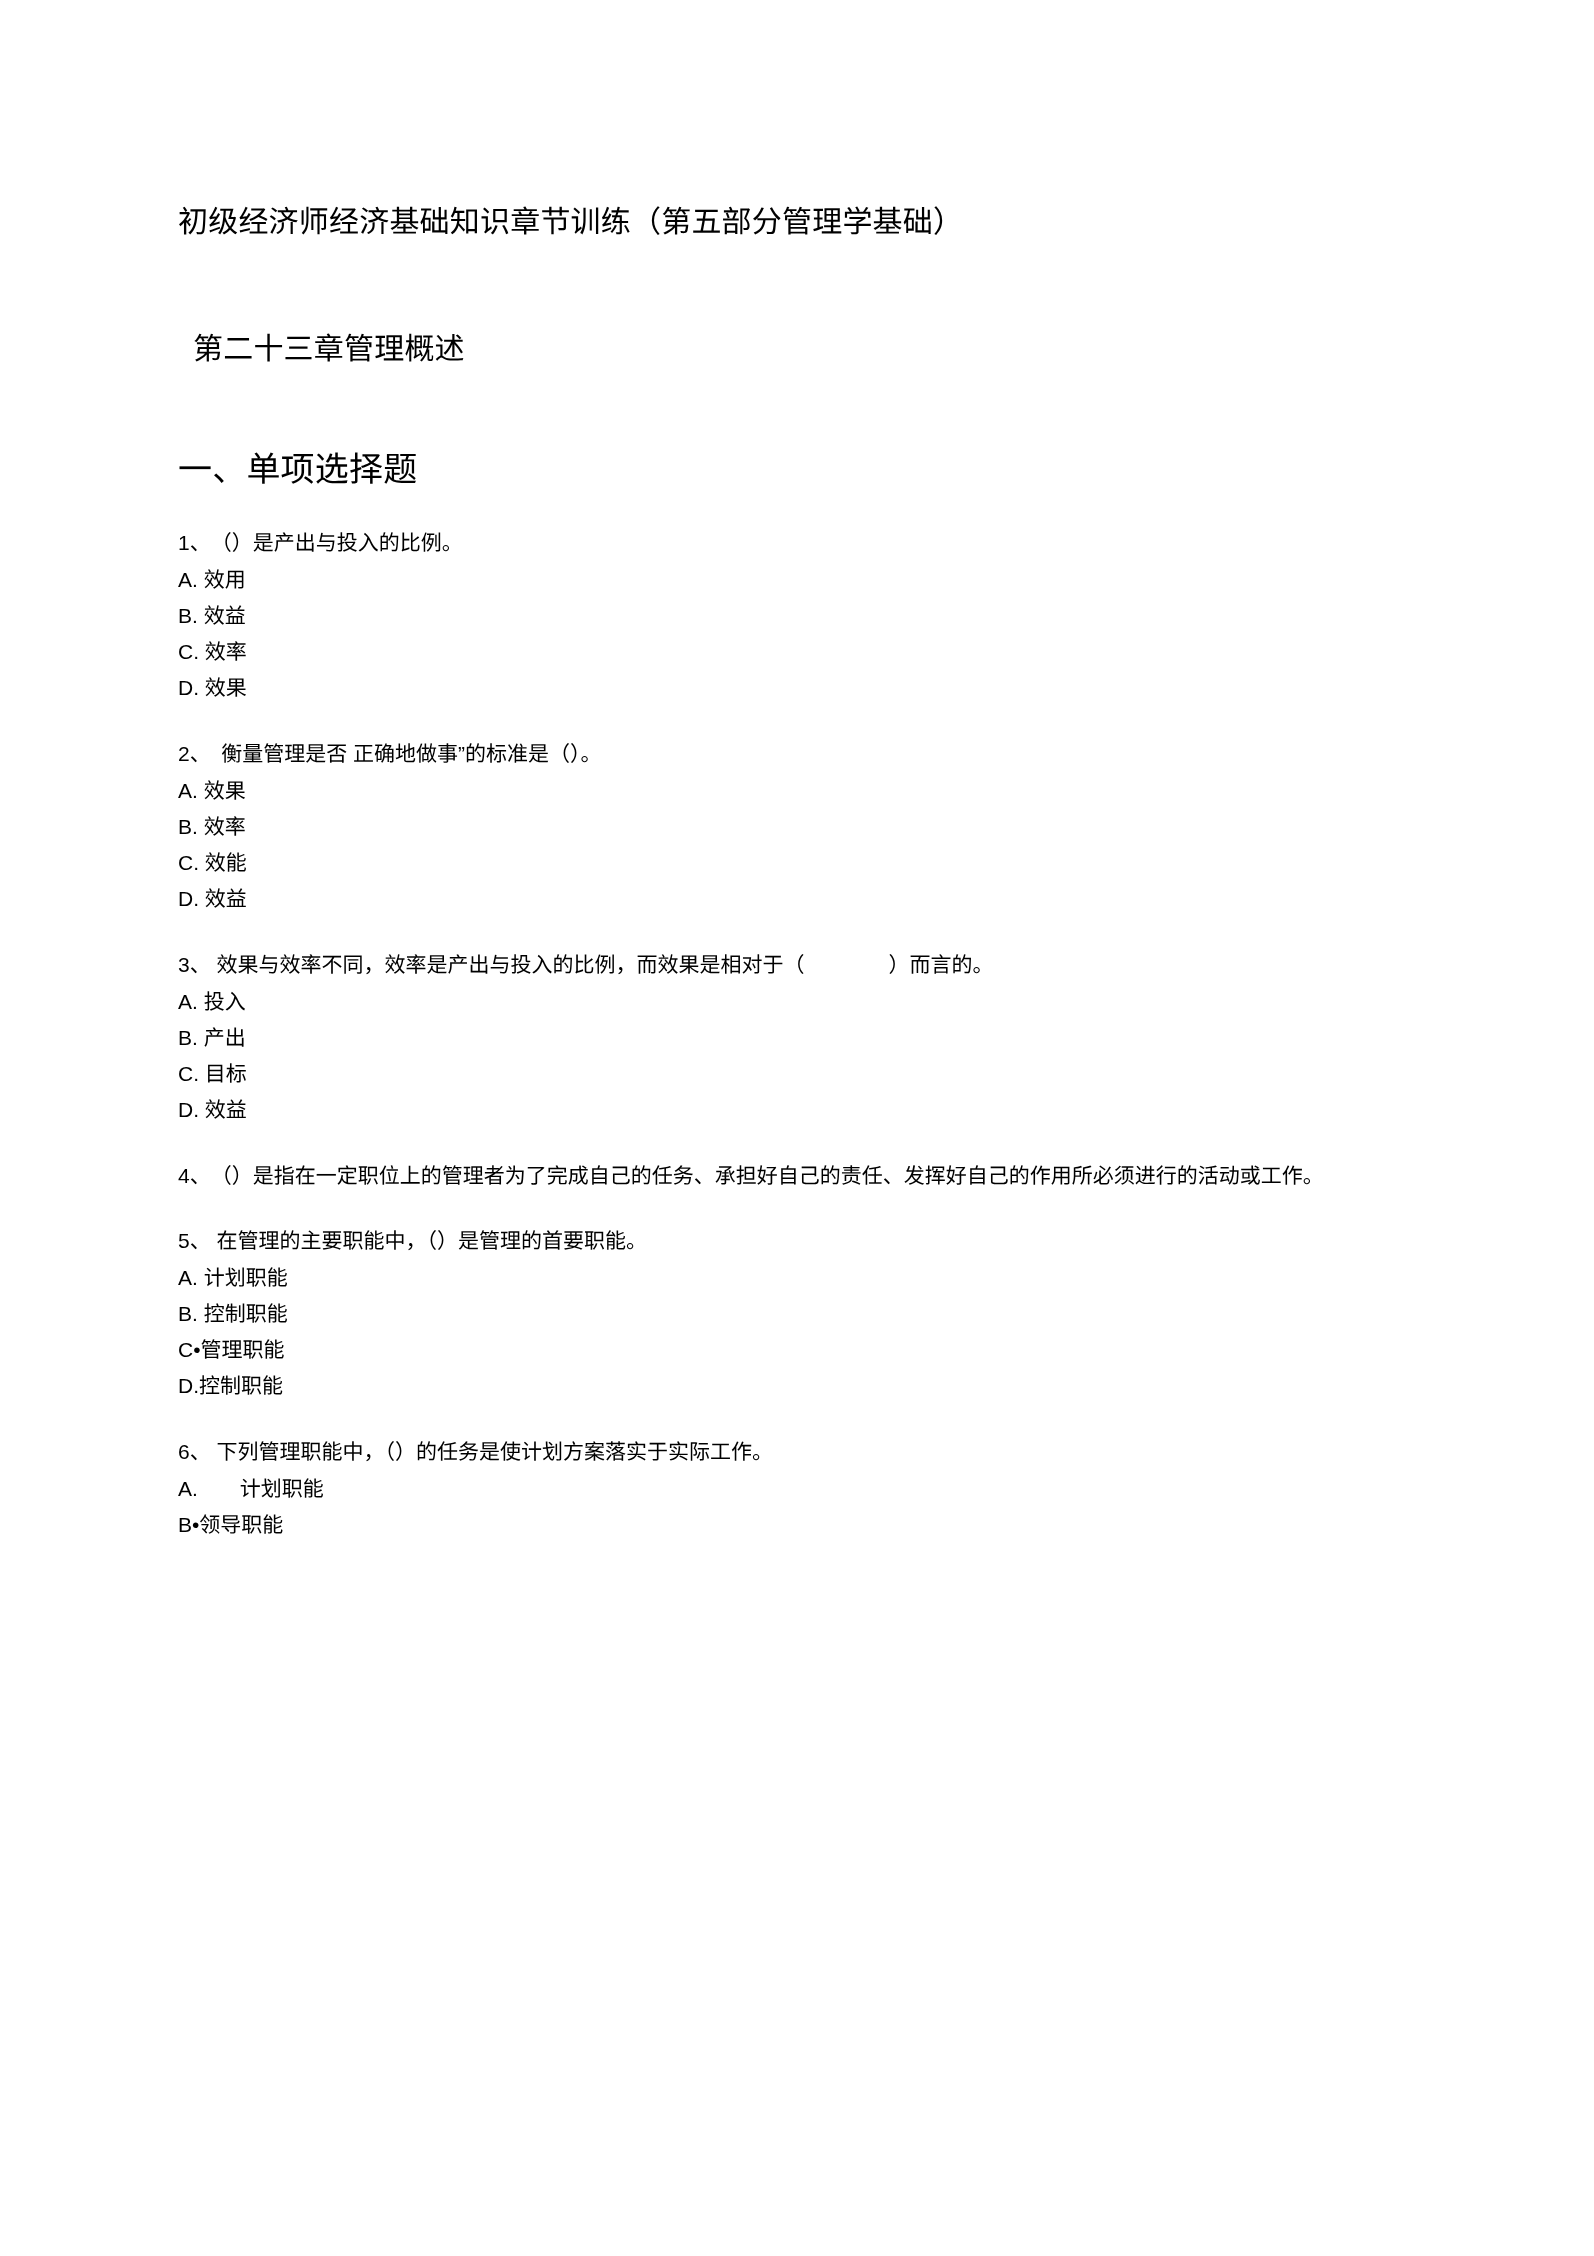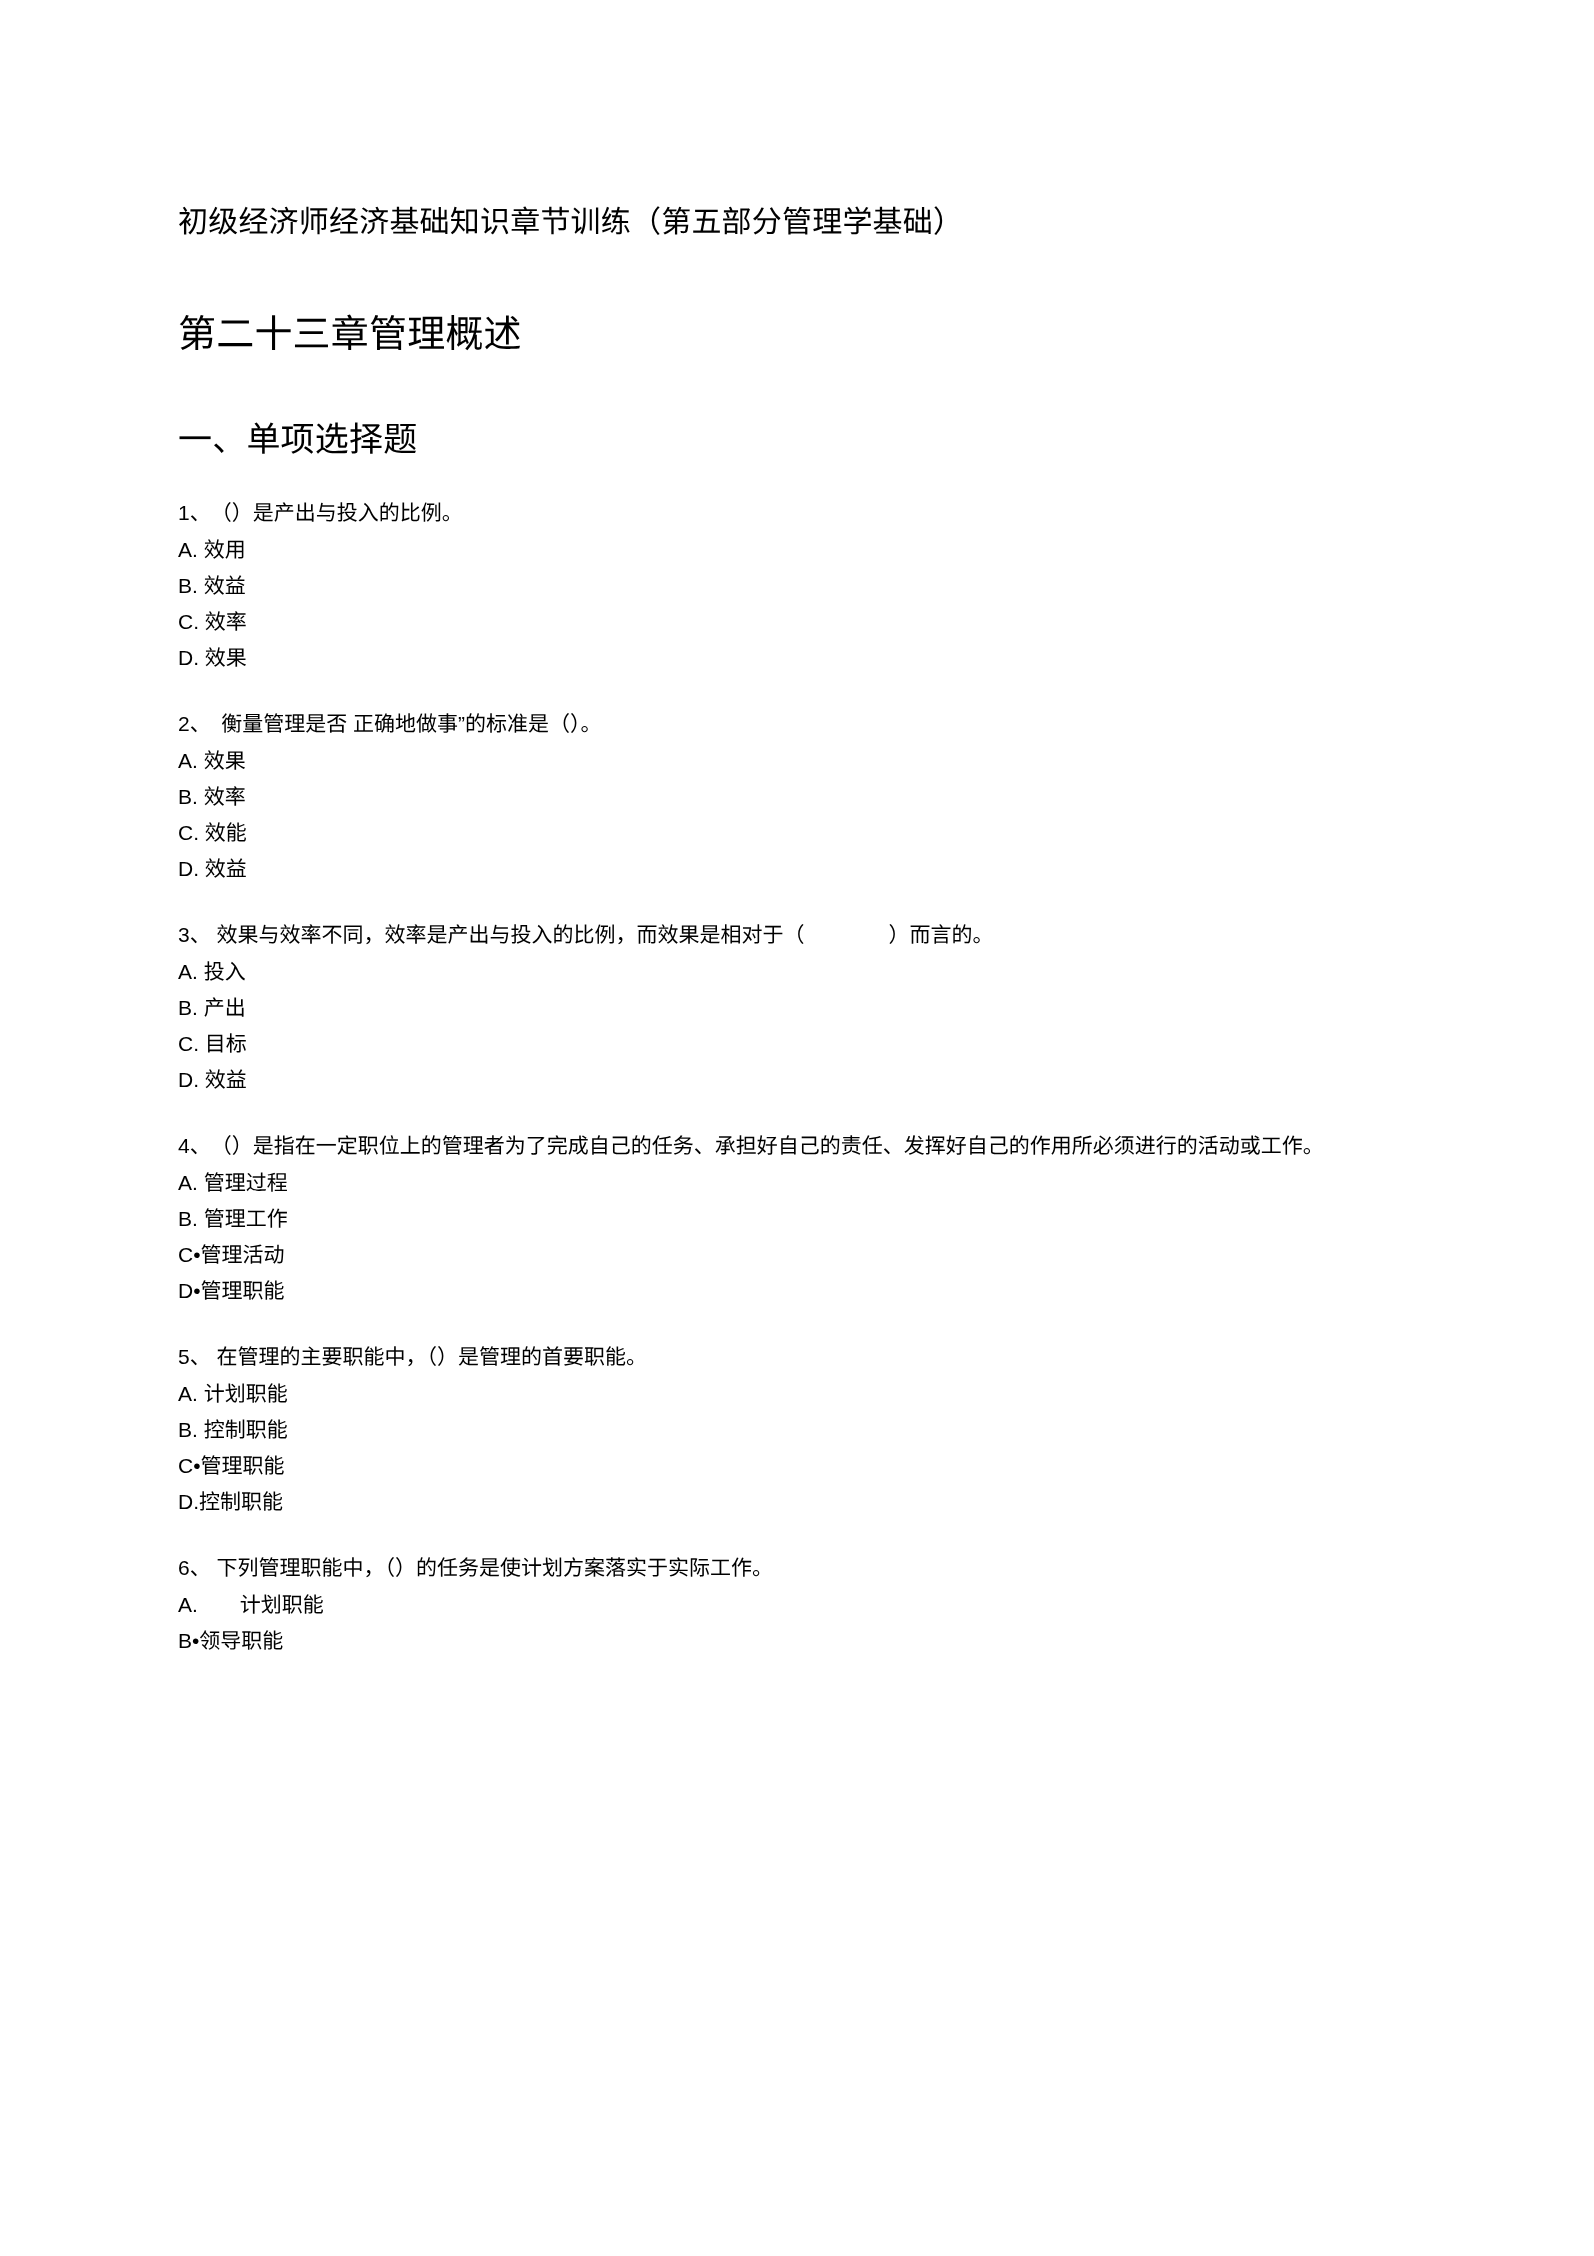--- a/index.html
+++ b/index.html
@@ -42,24 +42,24 @@
     line-height: 44px;
     font-weight: 400;
     margin: 0;
     padding-top: 200px;
     letter-spacing: 0.2px;
     white-space: nowrap;
   }
 
   
   .chapter-heading {
-    font-size: 38px;
+    font-size: 30px;
     line-height: 44px;
     font-weight: 400;
-    margin: 0;
+    margin: 15px;
     padding-top: 68px;
     letter-spacing: 0.2px;
   }
 
   
   .section-heading {
     font-size: 34px;
     line-height: 42px;
     font-weight: 400;
     margin: 0;
@@ -140,26 +140,20 @@
       <div class="options">
         <p class="option">A. 投入</p>
         <p class="option">B. 产出</p>
         <p class="option">C. 目标</p>
         <p class="option">D. 效益</p>
       </div>
     </div>
 
     <div class="question-block">
       <p class="question-stem">4、　（）是指在一定职位上的管理者为了完成自己的任务、承担好自己的责任、发挥好自己的作用所必须进行的活动或工作。</p>
-      <div class="options">
-        <p class="option">A. 管理过程</p>
-        <p class="option">B. 管理工作</p>
-        <p class="option">C•管理活动</p>
-        <p class="option">D•管理职能</p>
-      </div>
     </div>
 
     <div class="question-block">
       <p class="question-stem">5、 在管理的主要职能中，（）是管理的首要职能。</p>
       <div class="options">
         <p class="option">A. 计划职能</p>
         <p class="option">B. 控制职能</p>
         <p class="option">C•管理职能</p>
         <p class="option">D.控制职能</p>
       </div>

